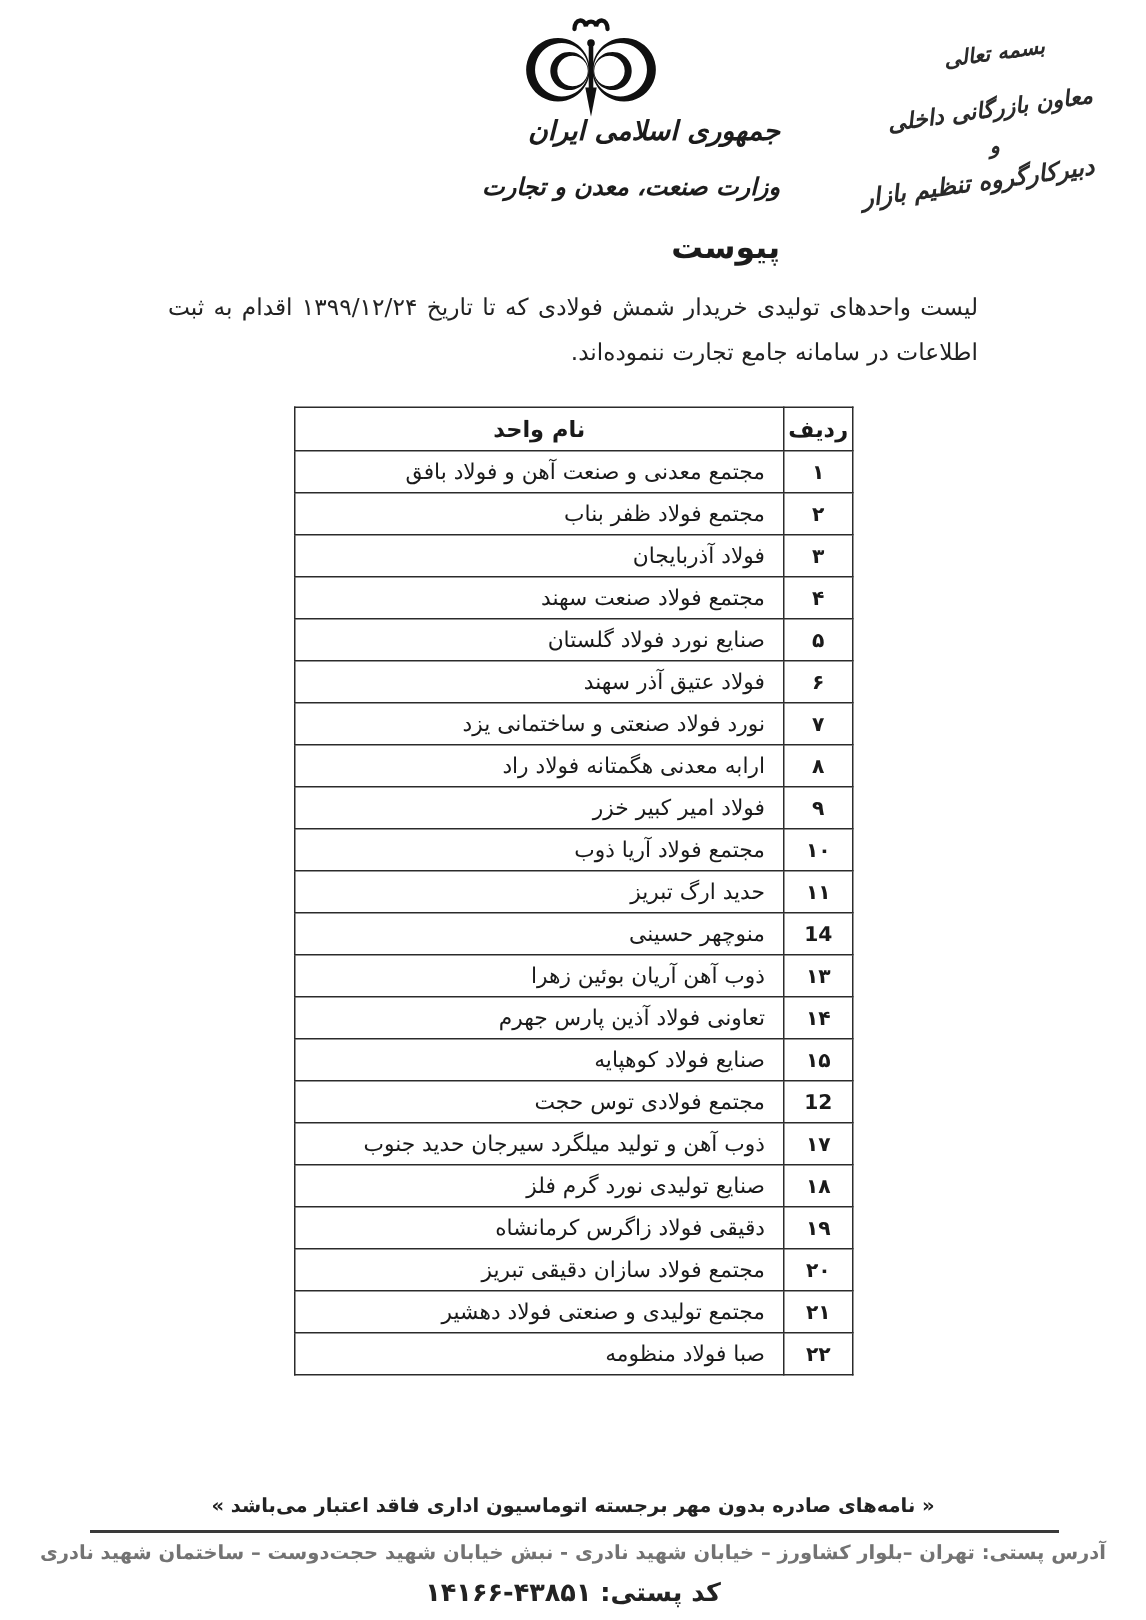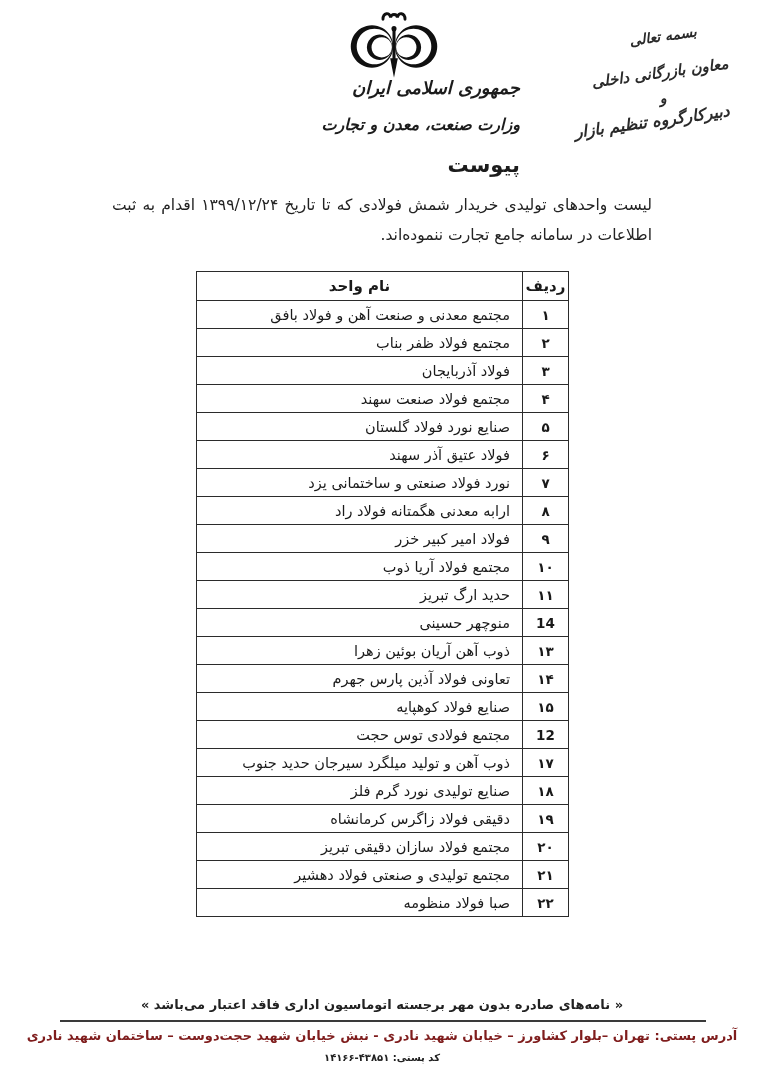--- a/index.html
+++ b/index.html
@@ -42,25 +42,25 @@
   .footer-disclaimer {
     position:absolute; top:997px; left:0; width:764px; text-align:center;
     font-size:13px; font-weight:bold; color:#222;
   }
   .footer-rule {
     position:absolute; top:1020px; left:60px; width:646px; height:0;
     border-top:2.5px solid #3a3a3a;
   }
   .footer-address {
     position:absolute; top:1028px; left:0; width:764px; text-align:center;
-    font-size:13px; font-weight:bold; color:#7f1d1d;
+    font-size:13px; font-weight:bold; color:#737373;
   }
   .footer-postal {
     position:absolute; top:1052px; left:0; width:764px; text-align:center;
-    font-size:10px; font-weight:bold; color:#222;
+    font-size:17px; font-weight:bold; color:#222;
   }
 </style>
 </head>
 <body>
 
 <div class="page">
 
   <div class="emblem">
     <svg viewBox="0 0 100 92" width="106" height="78" aria-hidden="true">
       <g fill="#101010">

